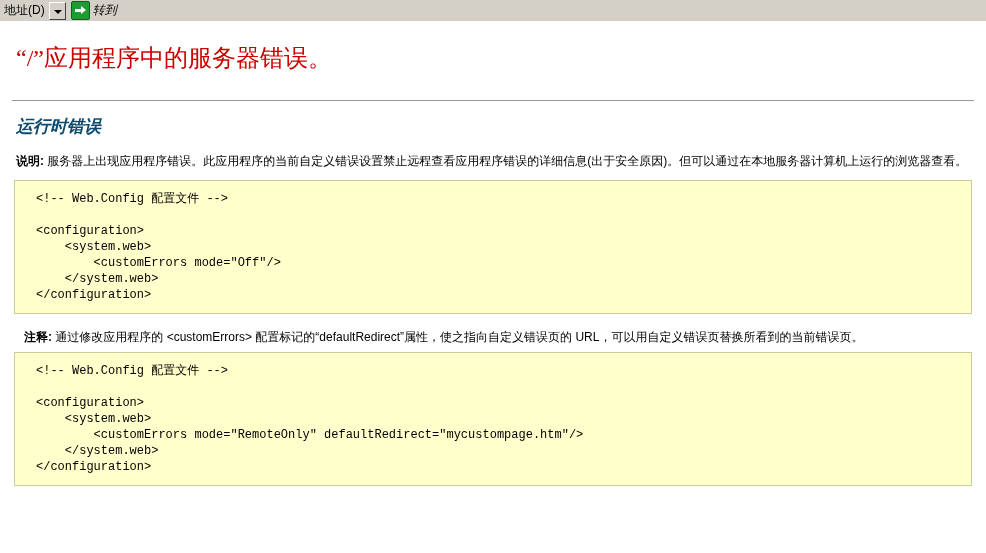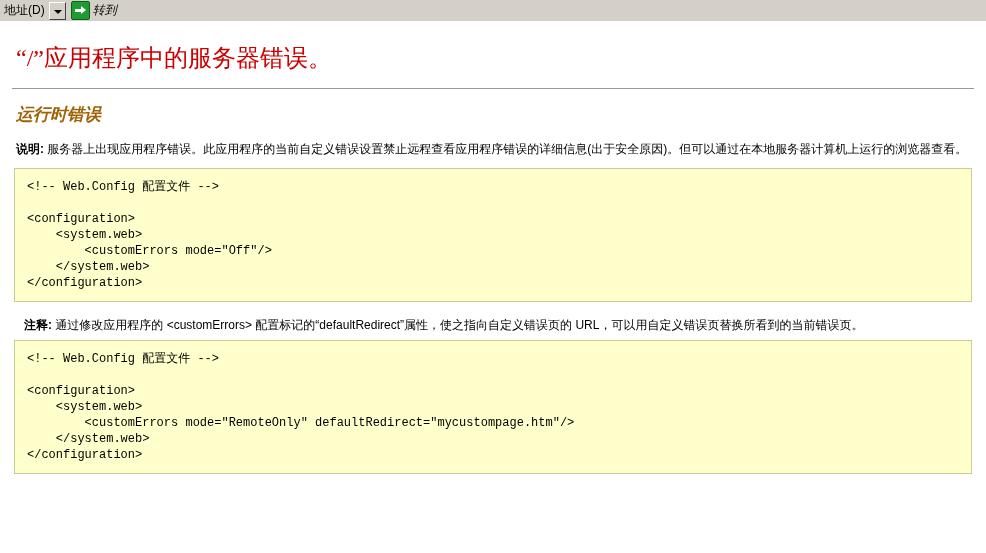--- a/index.html
+++ b/index.html
@@ -141,48 +141,48 @@
   
   .content {
     padding: 0 12px;
     box-sizing: border-box;
   }
   .err-title {
     font-family: "Liberation Serif", serif;
     font-size: 24px;
     color: #cc0000;
     font-weight: normal;
-    margin: 20px 0 14px 4px;
+    margin: 20px 0 26px 4px;
   }
   .hr {
     height: 0;
     border: none;
     border-top: 1px solid #999999;
     margin: 0 0 0 0;
   }
   .err-subtitle {
     font-family: "Liberation Serif", serif;
     font-style: italic;
     font-size: 17px;
-    color: #a16207;
+    color: #0c4a6e;
     font-weight: bold;
     margin: 14px 0 14px 4px;
   }
   .para {
     font-size: 12px;
     line-height: 18px;
     color: #000;
     margin: 1px 0 10px 4px;
   }
   .para b { font-weight: bold; }
   .codebox {
     background: #ffffcc;
     border: 1px solid #cccc99;
     margin: 6px 2px 6px 2px;
-    padding: 10px 12px;
+    padding: 10px 21px;
     font-family: "Liberation Mono", monospace;
     font-size: 12px;
     line-height: 16px;
     color: #000000;
     white-space: pre;
     overflow: hidden;
   }
   .note {
     font-size: 12px;
     line-height: 18px;

